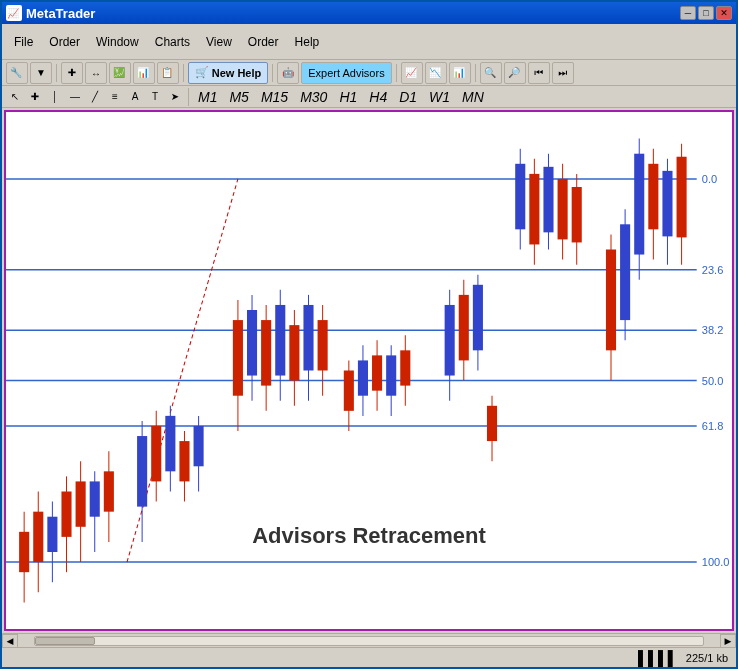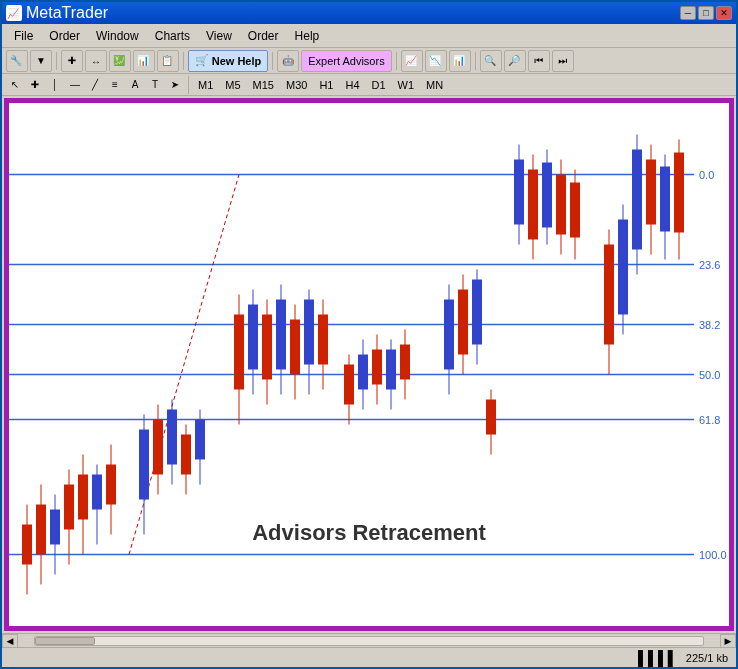--- a/index.html
+++ b/index.html
@@ -5,43 +5,43 @@
     * { margin: 0; padding: 0; box-sizing: border-box; }
     body { width: 738px; height: 669px; background: #d4d0c8; font-family: 'Segoe UI', Tahoma, sans-serif; font-size: 12px; overflow: hidden; }
 
     
     .window { width: 738px; height: 669px; background: #d4d0c8; border: 2px solid #0055a5; display: flex; flex-direction: column; }
 
     
     .title-bar { background: linear-gradient(to bottom, #0f5fd8 0%, #0044c0 100%); height: 22px; display: flex; align-items: center; justify-content: space-between; padding: 0 4px; flex-shrink: 0; }
     .title-bar-left { display: flex; align-items: center; gap: 4px; }
     .title-icon { width: 16px; height: 16px; background: #fff; border-radius: 2px; display: flex; align-items: center; justify-content: center; font-size: 10px; }
-    .title-text { color: white; font-size: 16px; font-weight: normal; }
+    .title-text { color: white; font-size: 13px; font-weight: bold; }
     .title-bar-right { display: flex; gap: 2px; }
     .title-btn { width: 16px; height: 14px; background: #c0c0c0; border: 1px solid #888; font-size: 9px; display: flex; align-items: center; justify-content: center; cursor: pointer; border-radius: 2px; }
     .title-btn.close { background: #e05050; }
 
     
-    .menu-bar { background: #d4d0c8; height: 24px; display: flex; align-items: center; padding: 0 4px; border-bottom: 1px solid #b0aaa0; flex-shrink: 0; }
+    .menu-bar { background: #d4d0c8; height: 36px; display: flex; align-items: center; padding: 0 4px; border-bottom: 1px solid #b0aaa0; flex-shrink: 0; }
     .menu-item { padding: 2px 8px; font-size: 12px; cursor: pointer; }
 
     
     .toolbar { background: #d4d0c8; height: 26px; display: flex; align-items: center; padding: 0 4px; gap: 2px; border-bottom: 1px solid #b0aaa0; flex-shrink: 0; }
     .toolbar-btn { height: 22px; min-width: 22px; background: #d4d0c8; border: 1px solid #b0aaa0; display: flex; align-items: center; justify-content: center; cursor: pointer; font-size: 10px; padding: 0 2px; border-radius: 2px; }
     .toolbar-sep { width: 1px; height: 18px; background: #b0aaa0; margin: 0 2px; }
     .new-order-btn { background: #c8e0f8; border: 1px solid #7090c0; padding: 0 6px; font-size: 11px; font-weight: bold; display: flex; align-items: center; gap: 3px; }
-    .expert-btn { background: #f0abfc; border: 1px solid #b0aaa0; padding: 0 6px; font-size: 11px; display: flex; align-items: center; gap: 3px; }
+    .expert-btn { background: #7dd3fc; border: 1px solid #b0aaa0; padding: 0 6px; font-size: 11px; display: flex; align-items: center; gap: 3px; }
 
     
     .time-toolbar { background: #d4d0c8; height: 22px; display: flex; align-items: center; padding: 0 4px; gap: 2px; border-bottom: 1px solid #b0aaa0; flex-shrink: 0; }
     .tool-btn { width: 18px; height: 18px; display: flex; align-items: center; justify-content: center; font-size: 10px; cursor: pointer; border: 1px solid transparent; }
-    .time-btn { padding: 1px 4px; font-size: 11px; cursor: pointer; border: 1px solid transparent; border-radius: 2px; }
-
-    
-    .chart-area { flex: 1; background: white; position: relative; overflow: hidden; border: 5px solid #a21caf; margin: 2px; }
+    .time-btn { padding: 1px 4px; font-size: 14px; cursor: pointer; border: 1px solid transparent; border-radius: 2px; font-style: italic; }
+
+    
+    .chart-area { flex: 1; background: white; position: relative; overflow: hidden; border: 2px solid #a21caf; margin: 2px; }
 
     
     .candles-svg { position: absolute; top: 0; left: 0; width: 100%; height: 100%; }
 
     
     .chart-title { position: absolute; bottom: 80px; left: 50%; transform: translateX(-50%); font-size: 22px; font-weight: bold; color: #333; white-space: nowrap; }
 
     
     .status-bar { background: #d4d0c8; height: 20px; display: flex; align-items: center; justify-content: space-between; padding: 0 8px; border-top: 1px solid #b0aaa0; flex-shrink: 0; }
     .status-right { display: flex; align-items: center; gap: 8px; font-size: 11px; }

